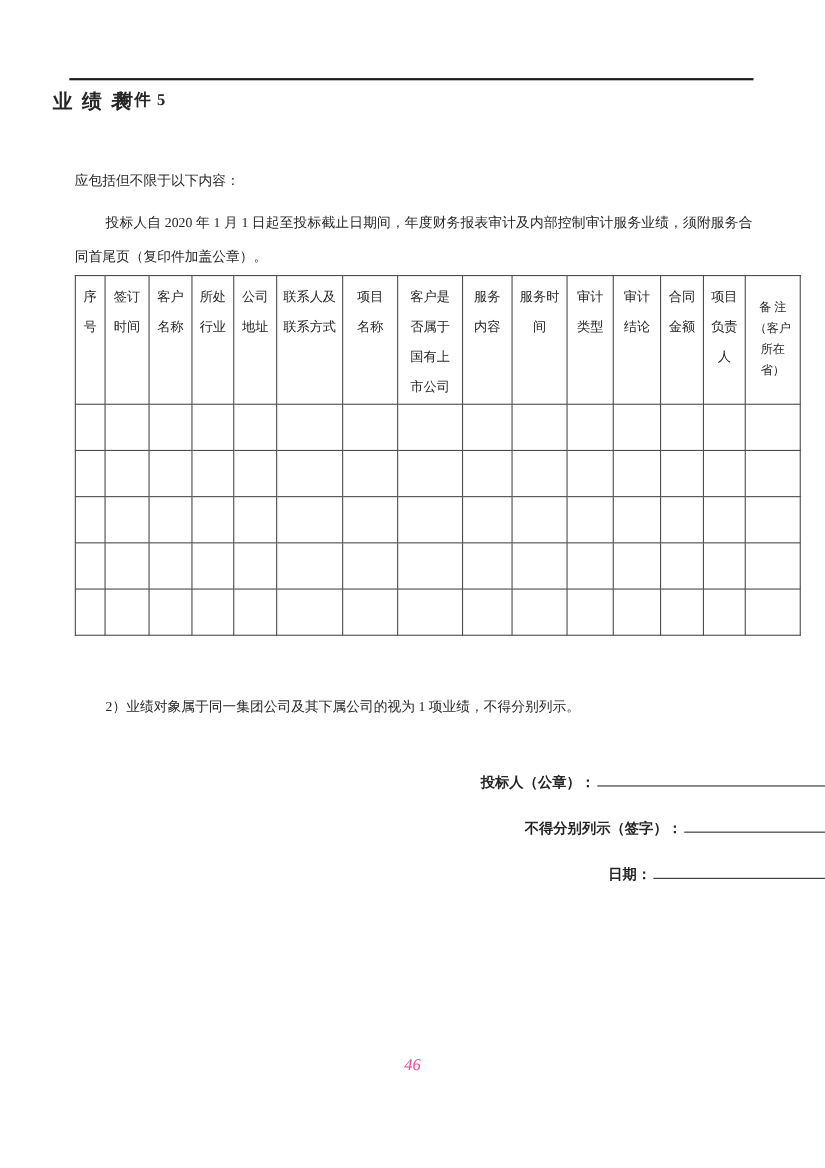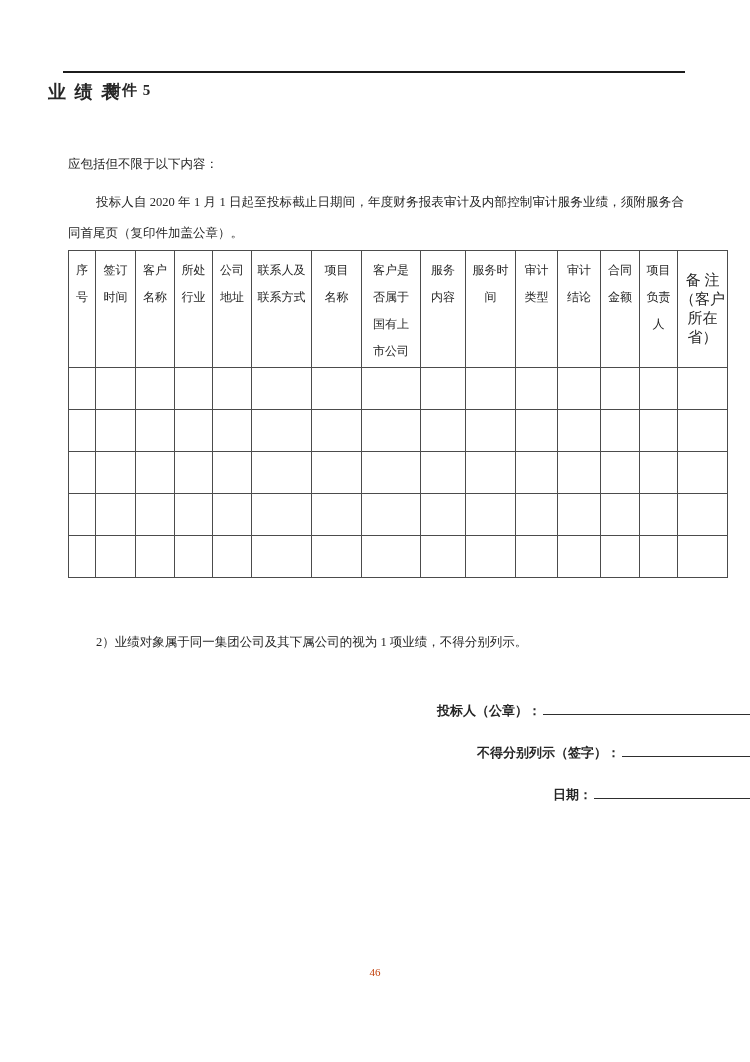--- a/index.html
+++ b/index.html
@@ -17,33 +17,33 @@
   .attachment{position:absolute;left:0;top:3px;font-size:15px;font-weight:bold;letter-spacing:1px;margin-left:38px;}
   .title{font-size:18px;font-weight:bold;letter-spacing:2px;padding-top:2px;position:relative;left:-20px;}
   .lead{margin:46px 0 0;font-size:12.5px;}
   .intro-para{width:616px;margin:14px 0 0;font-size:12.5px;line-height:31px;text-indent:28px;text-align:justify;}
   table.perf{margin-top:1px;border-collapse:collapse;table-layout:fixed;width:659px;}
   table.perf th{
     border:1px solid #4c4c4c;font-weight:normal;font-size:12px;line-height:27px;
     white-space:pre-line;vertical-align:top;text-align:center;padding:6px 0 2px;
     word-break:keep-all;
   }
-  table.perf th.remark{font-size:15px;line-height:19px;vertical-align:middle;padding:2px 1px;}
+  table.perf th.remark{font-size:11px;line-height:19px;vertical-align:middle;padding:2px 1px;}
   table.perf td.cell{border:1px solid #4c4c4c;height:39px;}
   .notes{width:616px;margin-top:48px;font-size:12.5px;line-height:32.5px;text-align:justify;}
   .notes p{margin:0;}
   .notes .note2{text-indent:28px;}
   .declaration{width:616px;margin:24px 0 0;font-size:12.5px;}
   .signatures{margin-top:42px;font-size:13px;font-weight:bold;text-align:right;}
   .sig-line{margin:0 0 25px;height:17px;}
   .sig-underline{display:inline-block;border-bottom:1.3px solid #2e2e2e;height:13px;margin-left:2px;}
   .u1{width:207px;}
   .u2{width:128px;}
   .u3{width:156px;}
-  .page-number{position:absolute;bottom:84px;left:0;width:750px;text-align:center;font-size:11px;color:#c2410c;}
+  .page-number{position:absolute;bottom:84px;left:0;width:750px;text-align:center;font-size:15px;color:#ec4899;font-style:italic;}
 </style>
 </head>
 <body>
 
 <div class="page">
 
   <div class="rule"></div>
 
   <div class="heading">
     <span class="attachment">附件 5</span>

